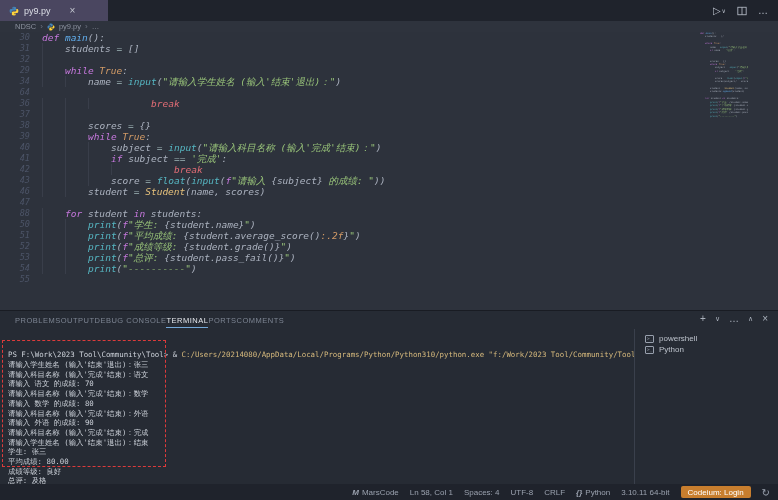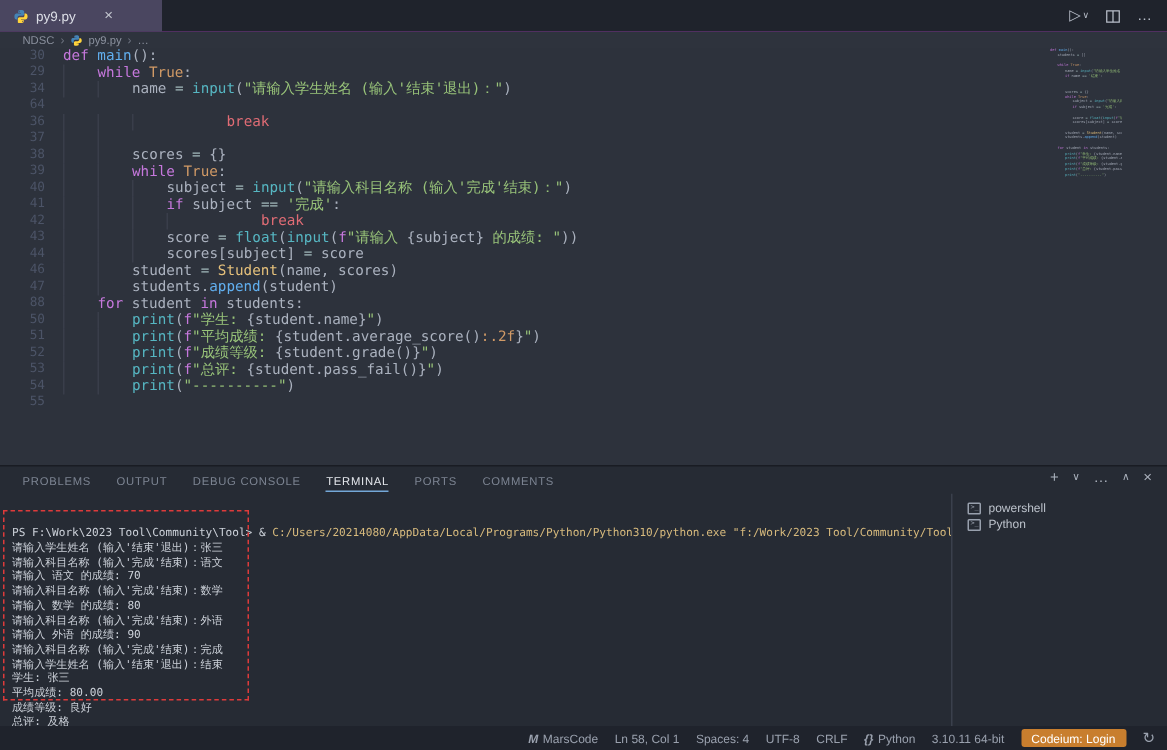--- a/index.html
+++ b/index.html
@@ -24,42 +24,42 @@
   .editor-actions { position:absolute; right:10px; top:0; height:21px; display:flex; align-items:center; gap:11px; color:#b9bfca; }
   .ea-ico { font-size:10px; line-height:10px; cursor:pointer; display:flex; align-items:center; }
   .ea-run { display:flex; align-items:flex-end; gap:1px; }
   .ea-run .chev { font-size:6px; color:#b9bfca; }
 
   
   .breadcrumb { height:11px; background:#2e333d; display:flex; align-items:center; padding-left:15px; gap:4px; font-size:7.5px; color:#8b919e; flex-shrink:0; }
   .bc-sep { color:#6d7380; font-size:8px; }
 
   
-  .editor { flex:1; position:relative; overflow:hidden; background:#2d323c; }
+  .editor { flex:1; position:relative; overflow:hidden; background:#2d323c;font-style:italic; }
   .code { font-family:"DejaVu Sans Mono", monospace; font-size:9.5px; line-height:11px; }
   .code-line { display:flex; height:11px; white-space:pre; }
   .line-num { width:30px; flex-shrink:0; text-align:right; margin-right:12px; color:#4c5467; font-size:8.5px; }
   .line-content { white-space:pre; }
   .ind { display:inline-block; width:23px; height:11px; border-left:1px solid rgba(140,150,170,0.13); vertical-align:top; }
   .tk-kw  { color:#c678dd; }
   .tk-brk { color:#e06c75;padding-left:40px; }
   .tk-fn  { color:#61afef; }
   .tk-bi  { color:#56b6c2;text-align:right; }
   .tk-cls { color:#e5c07b; }
   .tk-str { color:#98c379; }
   .tk-num { color:#d19a66; }
   .tk-op  { color:#9fb6b8; }
   .tk-txt { color:#abb2bf; }
 
   .minimap { position:absolute; top:0; left:700px; width:48px; font-family:"DejaVu Sans Mono", monospace; font-size:2.4px; line-height:3.45px; opacity:0.9; pointer-events:auto; }
   .mm-line { height:3.45px; white-space:pre; overflow:hidden; }
 
   
   .panel { height:174px; flex-shrink:0; background:#262b34; border-top:1px solid #191c23; position:relative; display:flex; flex-direction:column; }
-  .panel-tabs { height:18px; display:flex; align-items:center; padding-left:15px; gap:17px; font-size:7.5px; letter-spacing:0.5px; color:#7d8593; flex-shrink:0; }
+  .panel-tabs { height:18px; display:flex; align-items:center; padding-left:15px; font-size:7.5px; letter-spacing:0.5px; color:#7d8593; flex-shrink:0; }
   .panel-tab { cursor:pointer; padding:3px 0 2px 0; }
   .panel-tab.active { color:#e4e7ec; border-bottom:1px solid #74a8d8; }
   .panel-actions { position:absolute; top:2px; right:10px; display:flex; align-items:center; gap:9px; color:#aab1bc; font-size:10px; }
   .pa-ico { cursor:pointer; line-height:12px; }
   .pa-chev { font-size:7px; }
 
   .panel-body { flex:1; display:flex; overflow:hidden; }
   .term-main { flex:1; position:relative; padding:2px 0 0 8px; font-family:"DejaVu Sans Mono", monospace; font-size:7.4px; line-height:9.7px; color:#ccd1d9; white-space:pre; overflow:hidden; }
   .term-line { height:9.7px; white-space:pre; }
   .tt-plain { color:#ccd1d9; }
@@ -124,34 +124,35 @@
       </svg>
     </span>
     <span>py9.py</span>
     <span class="bc-sep">›</span>
     <span>…</span>
   </div>
 
   <div class="editor">
     <div class="code">
         <div class="code-line"><span class="line-num">30</span><span class="line-content"><span class="tk-kw">def</span><span class="tk-txt"> </span><span class="tk-fn">main</span><span class="tk-txt">():</span></span></div>
+        <div class="code-line"><span class="line-num">31</span><span class="line-content"><span class="ind"></span><span class="tk-txt">students </span><span class="tk-op">=</span><span class="tk-txt"> []</span></span></div>
+        <div class="code-line"><span class="line-num">32</span><span class="line-content"><span class="ind"></span></span></div>
         <div class="code-line"><span class="line-num">29</span><span class="line-content"><span class="ind"></span><span class="tk-kw">while </span><span class="tk-num">True</span><span class="tk-txt">:</span></span></div>
         <div class="code-line"><span class="line-num">34</span><span class="line-content"><span class="ind"></span><span class="ind"></span><span class="tk-txt">name </span><span class="tk-op">=</span><span class="tk-txt"> </span><span class="tk-bi">input</span><span class="tk-txt">(</span><span class="tk-str">"请输入学生姓名 (输入'结束'退出)："</span><span class="tk-txt">)</span></span></div>
         <div class="code-line"><span class="line-num">64</span></div>
         <div class="code-line"><span class="line-num">36</span><span class="line-content"><span class="ind"></span><span class="ind"></span><span class="ind"></span><span class="tk-brk">break</span></span></div>
         <div class="code-line"><span class="line-num">37</span><span class="line-content"><span class="ind"></span><span class="ind"></span></span></div>
         <div class="code-line"><span class="line-num">38</span><span class="line-content"><span class="ind"></span><span class="ind"></span><span class="tk-txt">scores </span><span class="tk-op">=</span><span class="tk-txt"> {}</span></span></div>
         <div class="code-line"><span class="line-num">39</span><span class="line-content"><span class="ind"></span><span class="ind"></span><span class="tk-kw">while </span><span class="tk-num">True</span><span class="tk-txt">:</span></span></div>
         <div class="code-line"><span class="line-num">40</span><span class="line-content"><span class="ind"></span><span class="ind"></span><span class="ind"></span><span class="tk-txt">subject </span><span class="tk-op">=</span><span class="tk-txt"> </span><span class="tk-bi">input</span><span class="tk-txt">(</span><span class="tk-str">"请输入科目名称 (输入'完成'结束)："</span><span class="tk-txt">)</span></span></div>
         <div class="code-line"><span class="line-num">41</span><span class="line-content"><span class="ind"></span><span class="ind"></span><span class="ind"></span><span class="tk-kw">if</span><span class="tk-txt"> subject </span><span class="tk-op">==</span><span class="tk-txt"> </span><span class="tk-str">'完成'</span><span class="tk-txt">:</span></span></div>
         <div class="code-line"><span class="line-num">42</span><span class="line-content"><span class="ind"></span><span class="ind"></span><span class="ind"></span><span class="ind"></span><span class="tk-brk">break</span></span></div>
         <div class="code-line"><span class="line-num">43</span><span class="line-content"><span class="ind"></span><span class="ind"></span><span class="ind"></span><span class="tk-txt">score </span><span class="tk-op">=</span><span class="tk-txt"> </span><span class="tk-bi">float</span><span class="tk-txt">(</span><span class="tk-bi">input</span><span class="tk-txt">(</span><span class="tk-kw">f</span><span class="tk-str">"请输入 </span><span class="tk-txt">{subject}</span><span class="tk-str"> 的成绩: "</span><span class="tk-txt">))</span></span></div>
-        <div class="code-line"><span class="line-num">44</span><span class="line-content"><span class="ind"></span><span class="ind"></span><span class="ind"></span><span class="tk-txt">scores[subject] </span><span class="tk-op">=</span><span class="tk-txt"> score</span></span></div>
         <div class="code-line"><span class="line-num">46</span><span class="line-content"><span class="ind"></span><span class="ind"></span><span class="tk-txt">student </span><span class="tk-op">=</span><span class="tk-txt"> </span><span class="tk-cls">Student</span><span class="tk-txt">(name, scores)</span></span></div>
-        <div class="code-line"><span class="line-num">47</span><span class="line-content"><span class="ind"></span><span class="ind"></span><span class="tk-txt">students.</span><span class="tk-fn">append</span><span class="tk-txt">(student)</span></span></div>
+        <div class="code-line"><span class="line-num">47</span></div>
         <div class="code-line"><span class="line-num">88</span><span class="line-content"><span class="ind"></span><span class="tk-kw">for</span><span class="tk-txt"> student </span><span class="tk-kw">in</span><span class="tk-txt"> students:</span></span></div>
         <div class="code-line"><span class="line-num">50</span><span class="line-content"><span class="ind"></span><span class="ind"></span><span class="tk-bi">print</span><span class="tk-txt">(</span><span class="tk-kw">f</span><span class="tk-str">"学生: </span><span class="tk-txt">{student.name}</span><span class="tk-str">"</span><span class="tk-txt">)</span></span></div>
         <div class="code-line"><span class="line-num">51</span><span class="line-content"><span class="ind"></span><span class="ind"></span><span class="tk-bi">print</span><span class="tk-txt">(</span><span class="tk-kw">f</span><span class="tk-str">"平均成绩: </span><span class="tk-txt">{student.average_score()</span><span class="tk-num">:.2f</span><span class="tk-txt">}</span><span class="tk-str">"</span><span class="tk-txt">)</span></span></div>
         <div class="code-line"><span class="line-num">52</span><span class="line-content"><span class="ind"></span><span class="ind"></span><span class="tk-bi">print</span><span class="tk-txt">(</span><span class="tk-kw">f</span><span class="tk-str">"成绩等级: </span><span class="tk-txt">{student.grade()}</span><span class="tk-str">"</span><span class="tk-txt">)</span></span></div>
         <div class="code-line"><span class="line-num">53</span><span class="line-content"><span class="ind"></span><span class="ind"></span><span class="tk-bi">print</span><span class="tk-txt">(</span><span class="tk-kw">f</span><span class="tk-str">"总评: </span><span class="tk-txt">{student.pass_fail()}</span><span class="tk-str">"</span><span class="tk-txt">)</span></span></div>
         <div class="code-line"><span class="line-num">54</span><span class="line-content"><span class="ind"></span><span class="ind"></span><span class="tk-bi">print</span><span class="tk-txt">(</span><span class="tk-str">"----------"</span><span class="tk-txt">)</span></span></div>
         <div class="code-line"><span class="line-num">55</span><span class="line-content"></span></div>
       </div>
     <div class="minimap">
         <div class="mm-line" style="padding-left: 0px;"><span class="tk-kw">def</span><span class="tk-txt"> </span><span class="tk-fn">main</span><span class="tk-txt">():</span></div>

